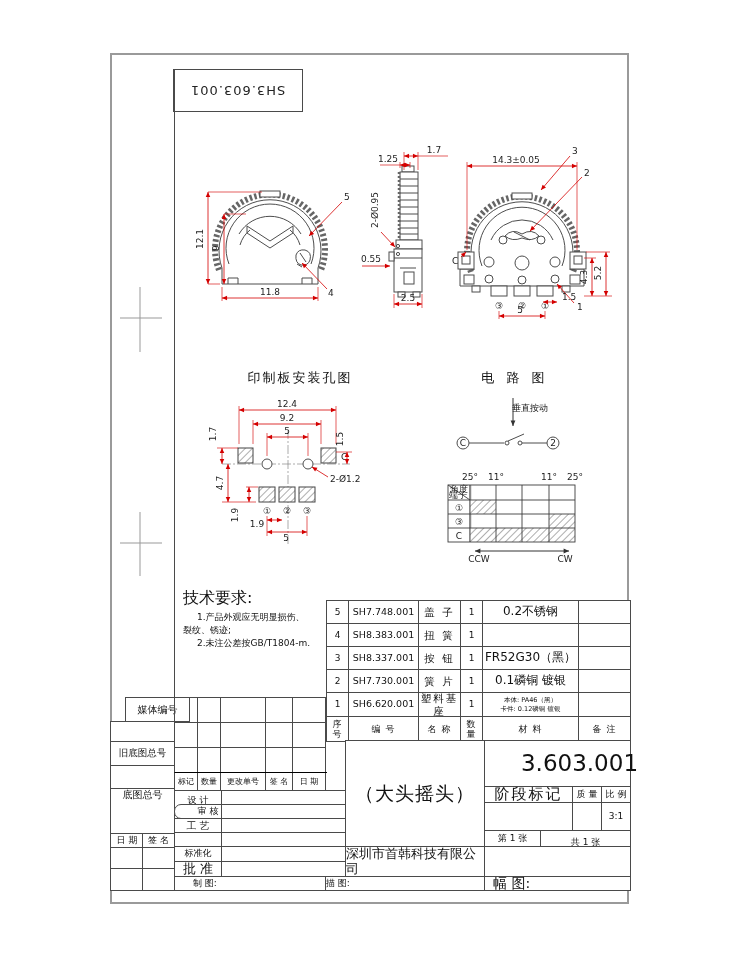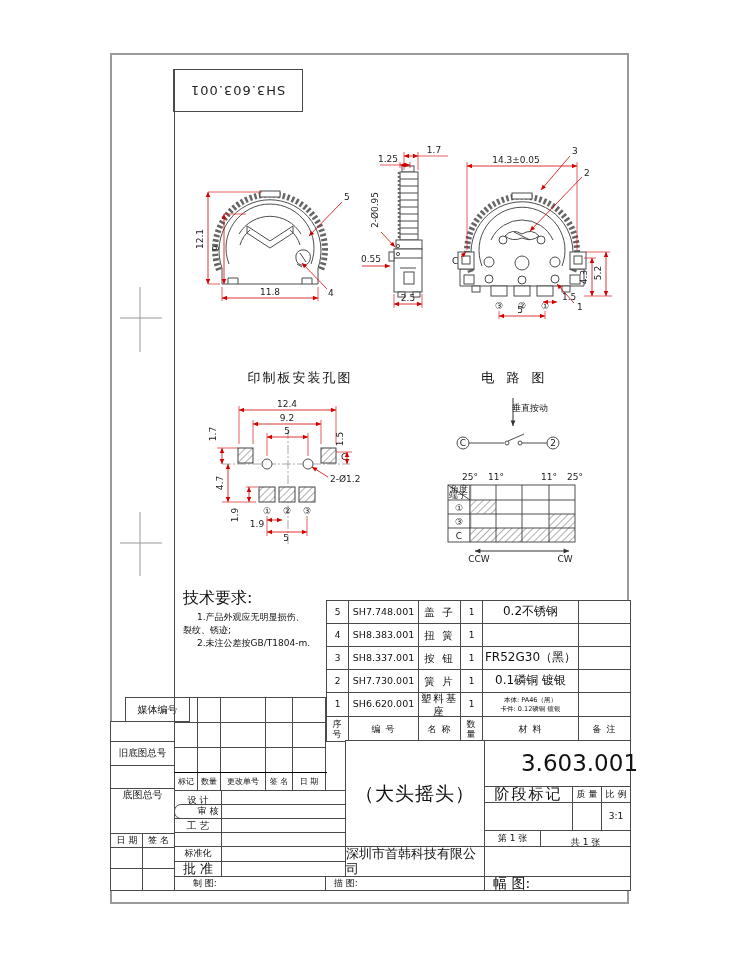--- a/index.html
+++ b/index.html
@@ -394,21 +394,21 @@
   <div class="cell" style="left:174px;top:818px;width:48px;height:15px;font-size:10px;">工 艺</div>
   <div class="cell" style="left:221px;top:818px;width:126px;height:15px;"></div>
   <div class="cell" style="left:174px;top:832px;width:48px;height:15px;"></div>
   <div class="cell" style="left:221px;top:832px;width:126px;height:15px;"></div>
   <div class="cell" style="left:174px;top:846px;width:48px;height:16px;font-size:9px;">标准化</div>
   <div class="cell" style="left:221px;top:846px;width:126px;height:16px;"></div>
   <div class="cell" style="left:174px;top:861px;width:48px;height:16px;font-size:13px;">批 准</div>
   <div class="cell" style="left:221px;top:861px;width:126px;height:16px;"></div>
 
   <div class="cell tl" style="left:174px;top:876px;width:152px;height:15px;font-size:9px;">制 图:</div>
-  <div class="cell tl" style="left:325px;top:876px;width:160px;height:15px;font-size:9px;padding-left:8px;">描 图:</div>
+  <div class="cell tl" style="left:325px;top:876px;width:160px;height:15px;font-size:9px;padding-left:0;">描 图:</div>
   <div class="cell tl" style="left:484px;top:876px;width:147px;height:15px;font-size:14px;padding-left:8px;">幅 图:</div>
 
   <div class="cell" style="left:345px;top:846px;width:140px;height:31px;font-size:13px;">深圳市首韩科技有限公司</div>
   <div class="cell" style="left:345px;top:740px;width:140px;height:107px;font-size:19px;letter-spacing:1px;">（大头摇头）</div>
   <div class="cell" style="left:484px;top:740px;width:147px;height:47px;font-size:23px;padding-left:44px;">3.603.001</div>
   <div class="cell" style="left:484px;top:786px;width:89px;height:17px;font-size:15px;letter-spacing:2px;">阶段标记</div>
   <div class="cell" style="left:572px;top:786px;width:30px;height:17px;font-size:9px;">质 量</div>
   <div class="cell" style="left:601px;top:786px;width:30px;height:17px;font-size:9px;">比 例</div>
   <div class="cell" style="left:484px;top:802px;width:89px;height:29px;"></div>
   <div class="cell" style="left:572px;top:802px;width:30px;height:29px;"></div>

